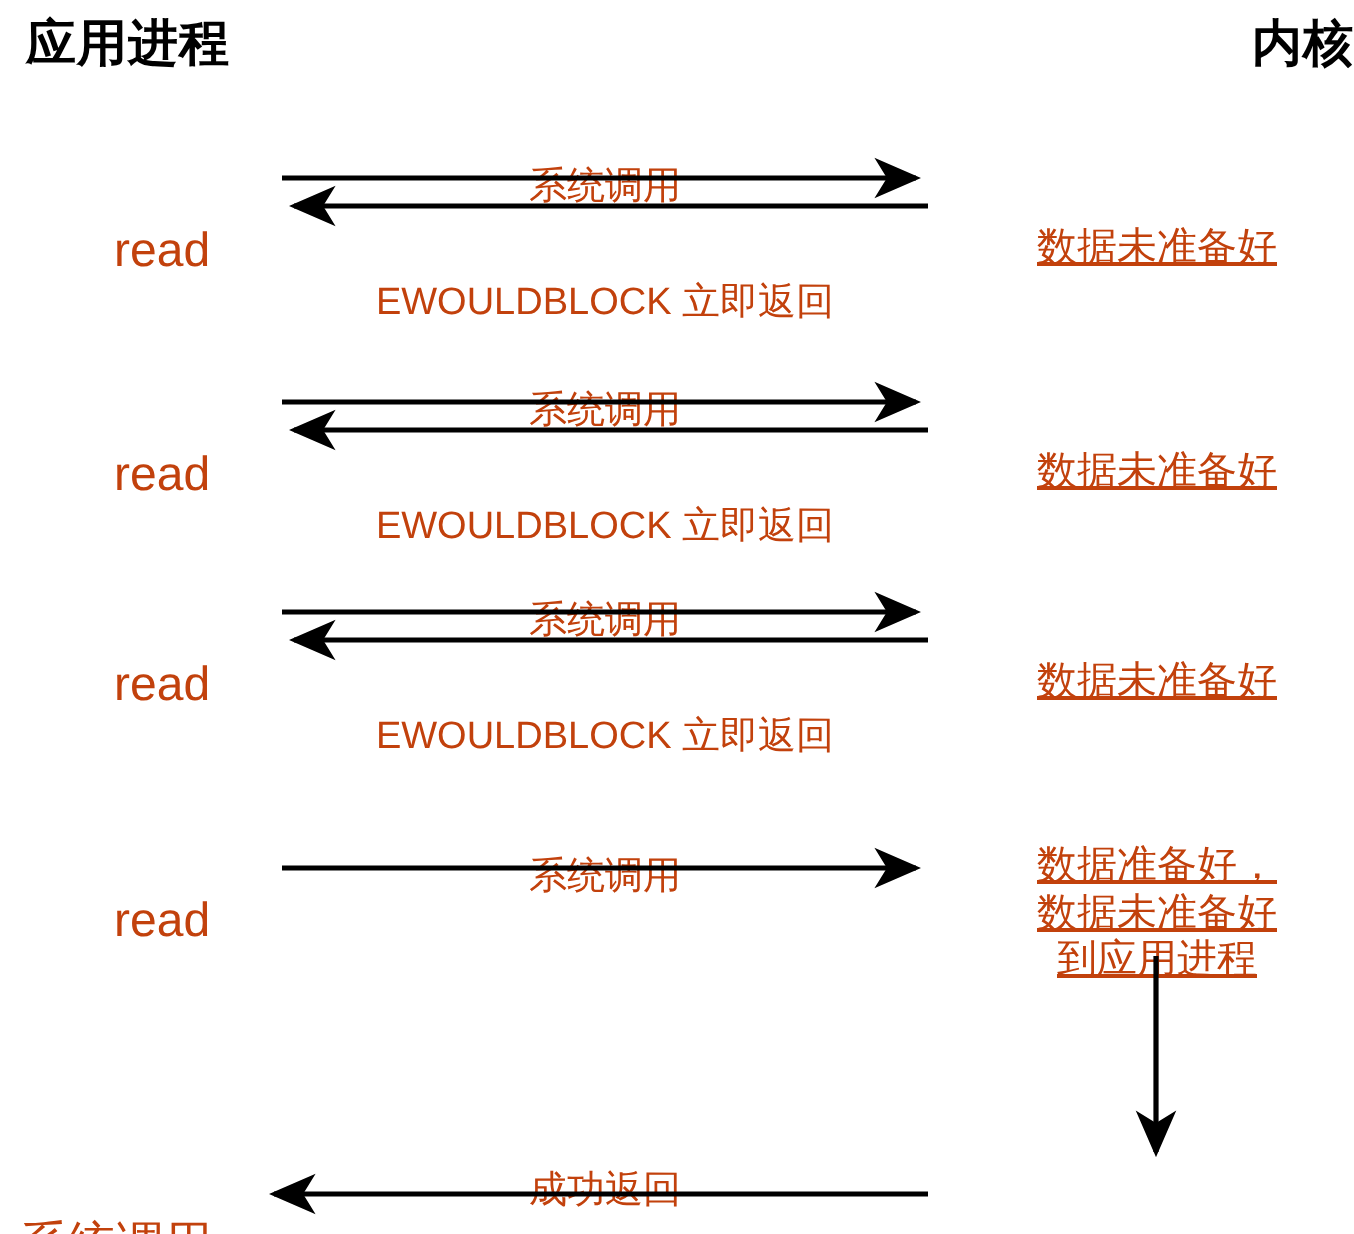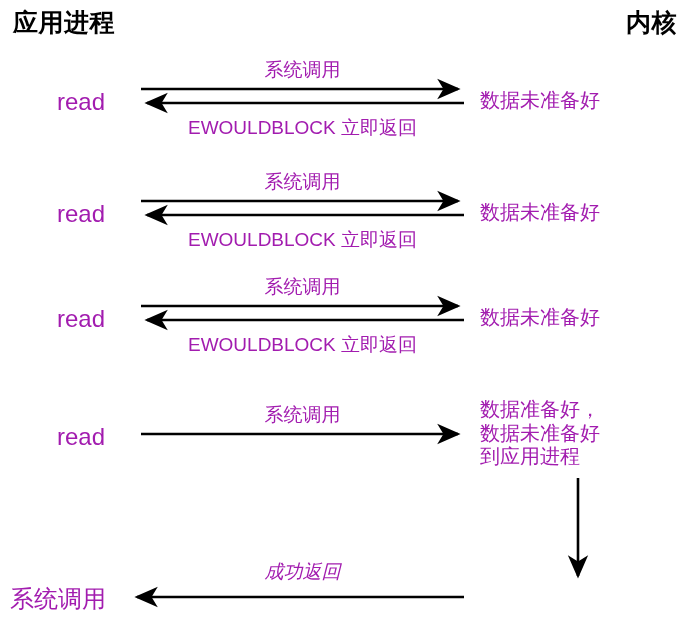--- a/index.html
+++ b/index.html
@@ -29,35 +29,38 @@
     white-space: nowrap;
     line-height: 1;
     text-align: right;
   }
   #hdr-app  { left: 13px;  top: 10px; }
   #hdr-kern { left: 480px; top: 10px; width: 197px; text-align: right; }
 
   
   .lbl {
     font-size: 19px;
-    color: #a21caf;
+    color: #c2410c;
     white-space: nowrap;
     line-height: 1;
+    margin-top: 24px;
   }
   .lbl-proc {           
     font-size: 24px;
   }
   .lbl-arrow {          
     font-size: 19px;
     text-align: center;
   }
   .lbl-kernel {
     font-size: 20px;
+    text-align: center;
     line-height: 1.18;
     white-space: pre-line;
+    text-decoration: underline;
   }
 
   
   #wires {
     position: absolute;
     left: 0; top: 0;
     width: 677px;
     height: 617px;
     pointer-events: none;
   }
@@ -96,21 +99,21 @@
   <div class="abs lbl lbl-kernel" style="left:480px; top:306px; width:197px;">数据未准备好</div>
 
   <div class="abs lbl lbl-arrow" style="left:140px; top:405px; width:325px;">系统调用</div>
 
   <div class="abs lbl lbl-proc" style="left:57px; top:425px;">read</div>
 
   <div class="abs lbl lbl-kernel" style="left:480px; top:398px; width:197px;">数据准备好，
 数据未准备好
 到应用进程</div>
 
-  <div class="abs lbl lbl-arrow" style="left:140px; top:562px; width:325px;font-style:italic;">成功返回</div>
+  <div class="abs lbl lbl-arrow" style="left:140px; top:562px; width:325px;">成功返回</div>
 
   <div class="abs lbl lbl-proc" style="left:10px; top:587px;">系统调用</div>
 
 
   <svg id="wires" viewBox="0 0 677 617">
     <defs>
       <marker id="arrowR" markerWidth="9" markerHeight="9" refX="8" refY="4.5" orient="auto" markerUnits="strokeWidth">
         <path d="M0,0.6 L9,4.5 L0,8.4 L2.4,4.5 Z" fill="#000000"></path>
       </marker>
       <marker id="arrowL" markerWidth="9" markerHeight="9" refX="8" refY="4.5" orient="auto" markerUnits="strokeWidth">

